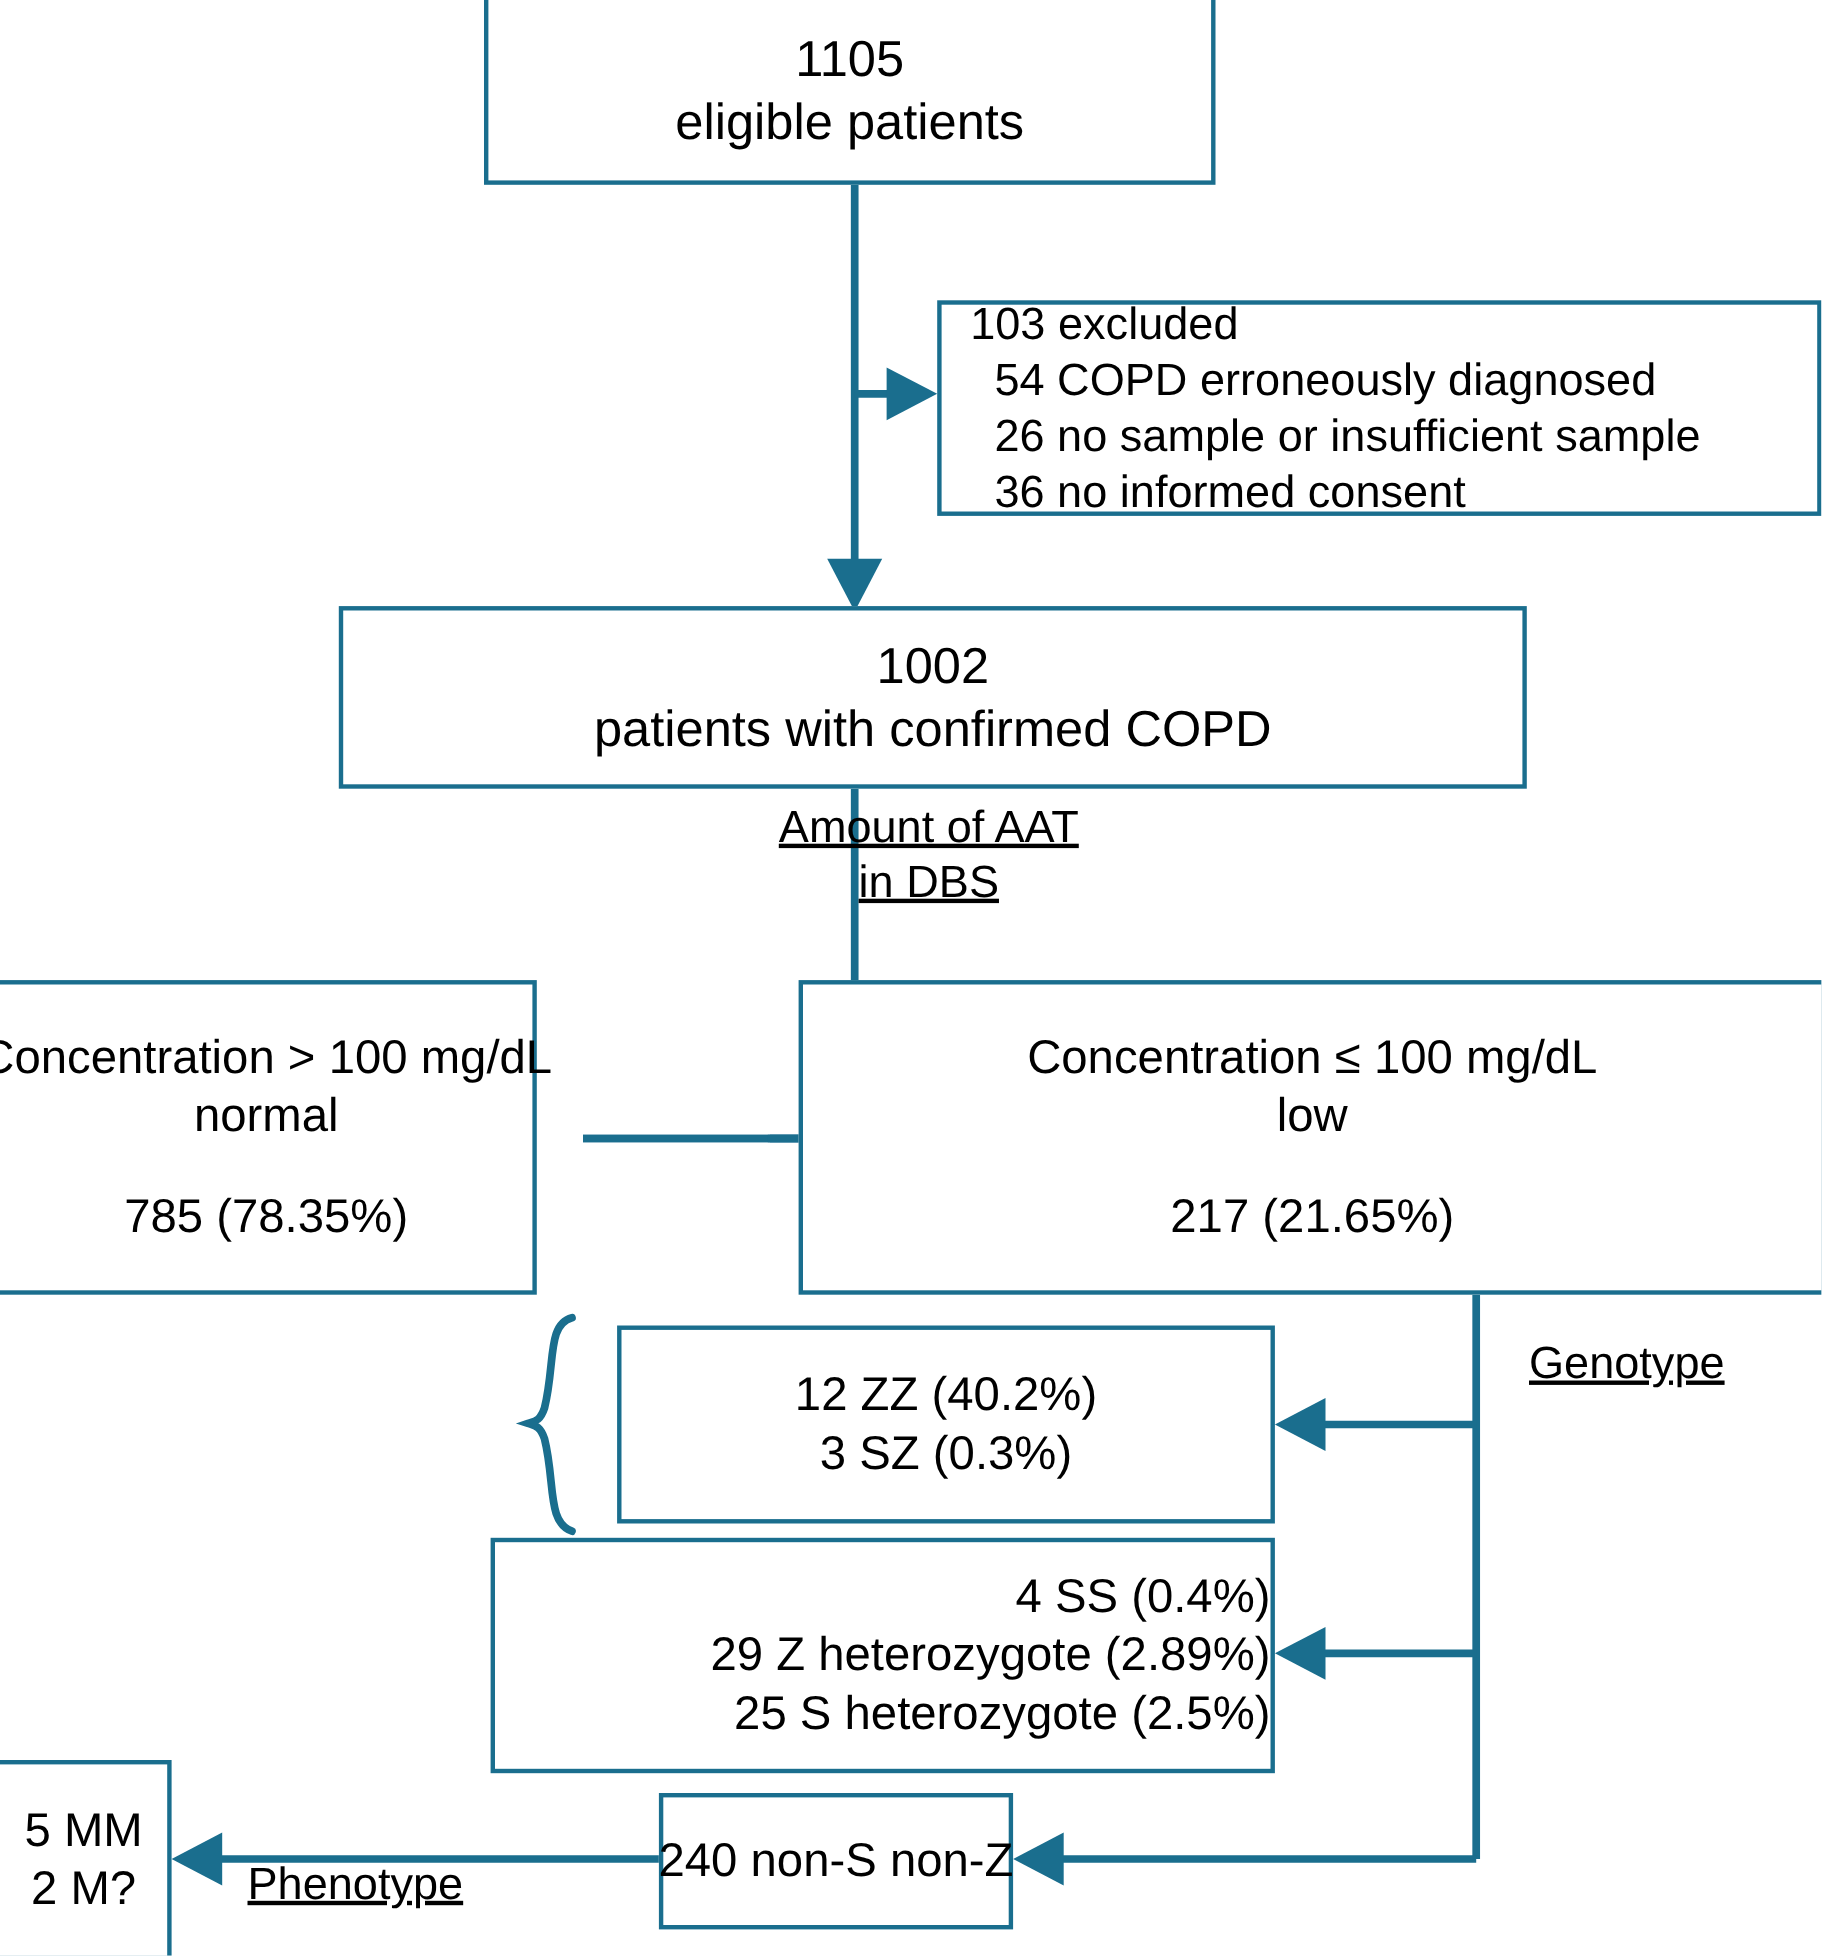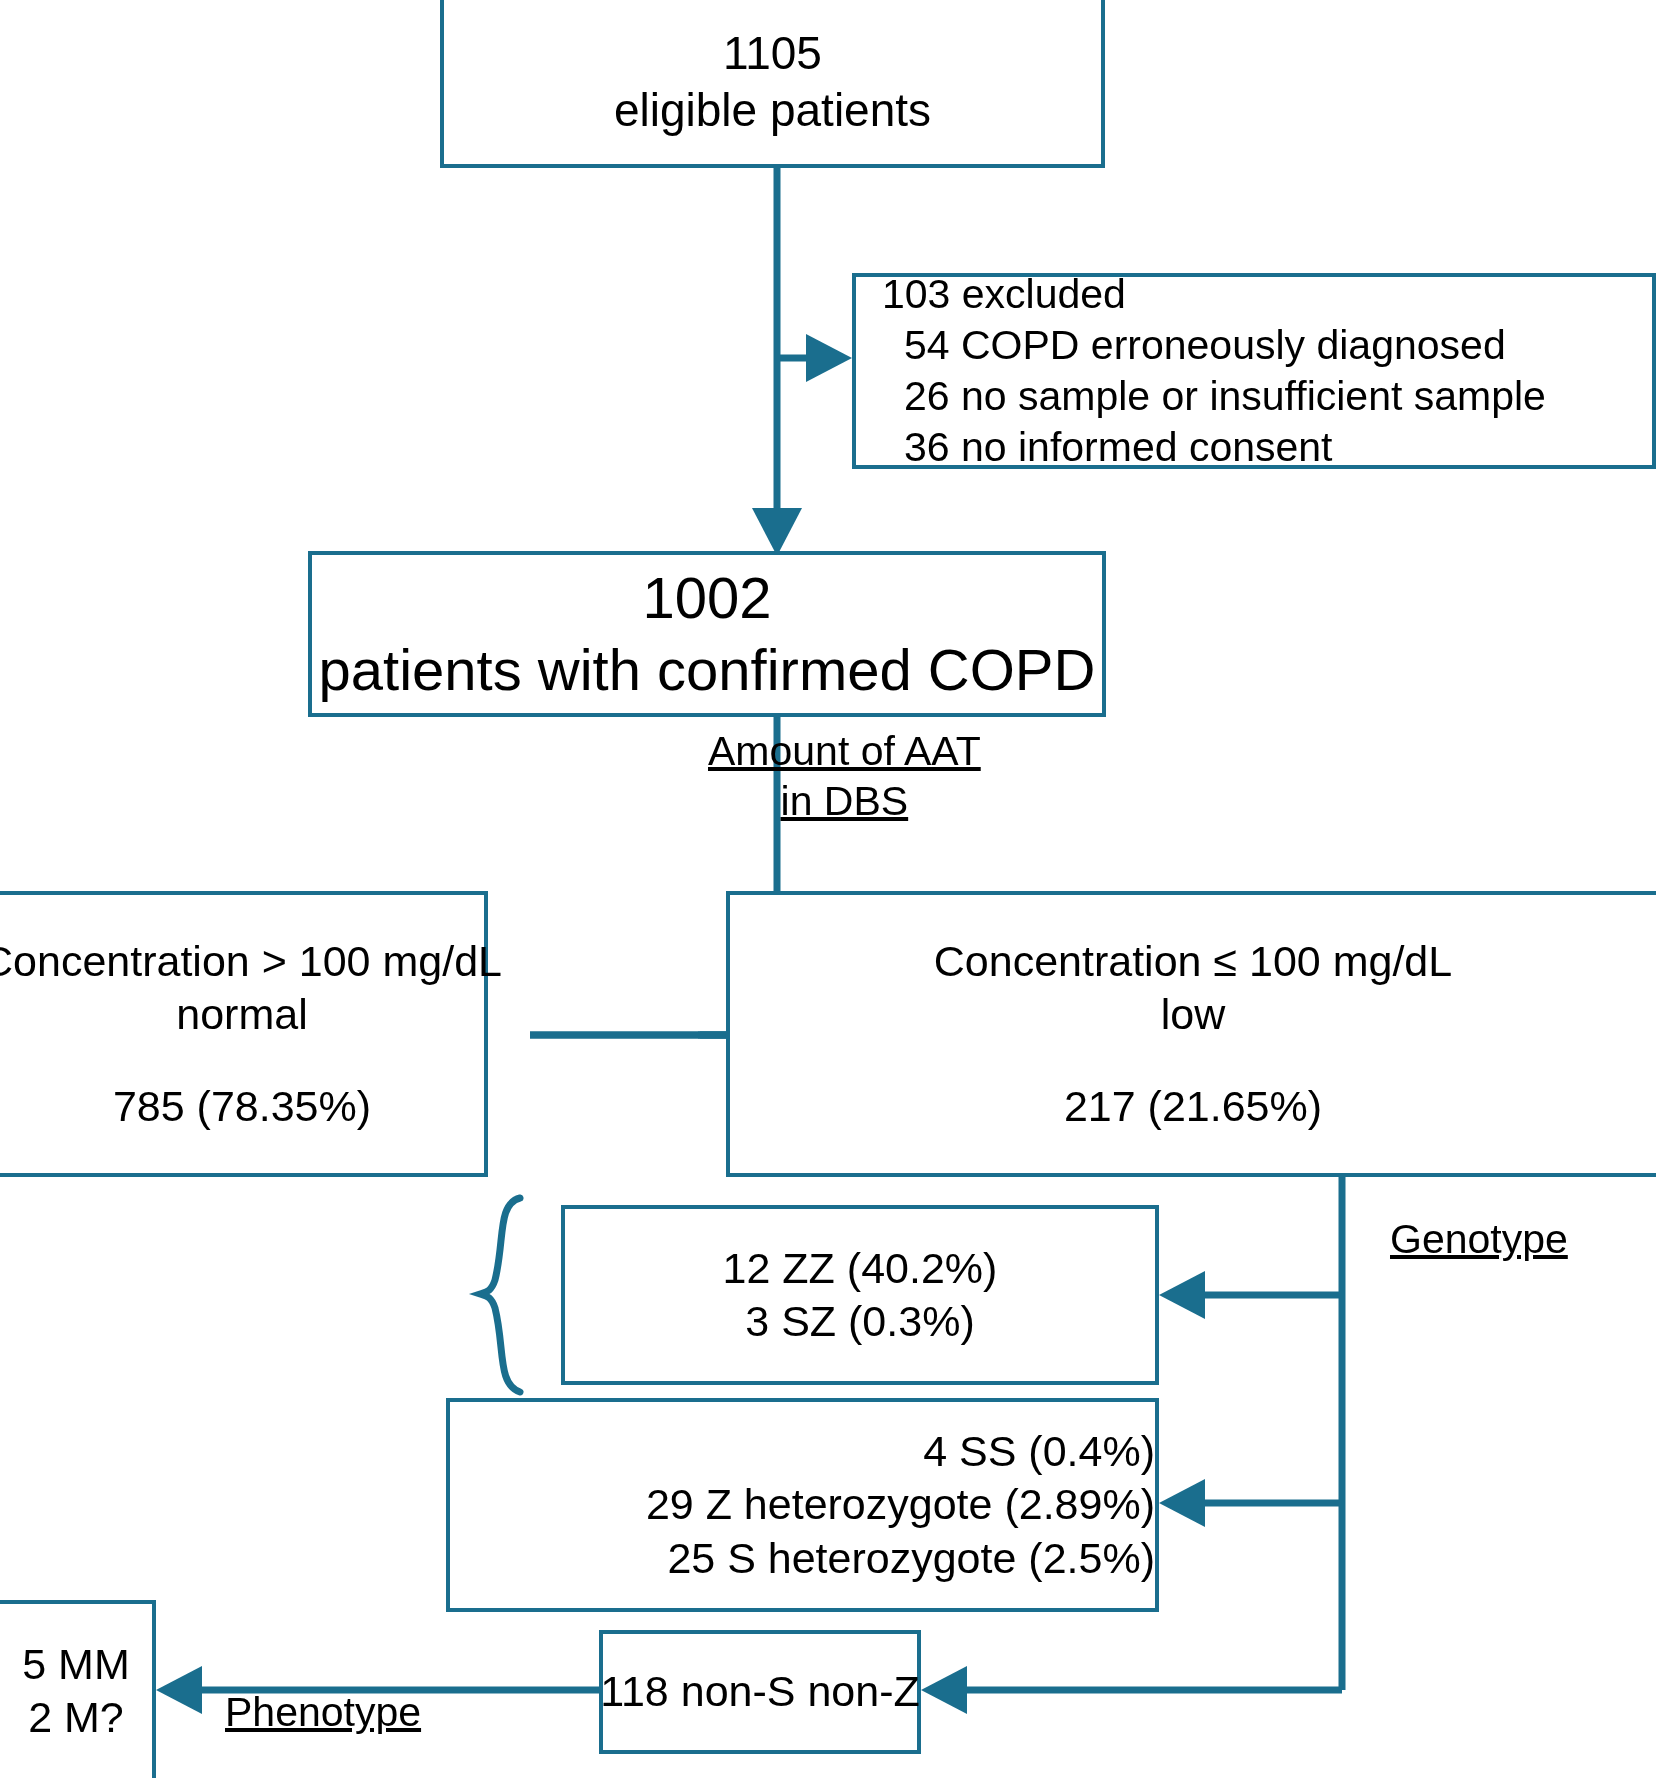--- a/index.html
+++ b/index.html
@@ -54,21 +54,21 @@
     text-align: center;
     line-height: 1.22;
     white-space: nowrap;
   }
   .label .line { display: block; }
   .underline { text-decoration: underline; text-underline-offset: 2px; }
 
   
   #node-eligible      { left: 440px;  top: -4px;   width: 665px;  height: 172px; font-size: 46px; }
   #node-excluded      { left: 852px;  top: 233px;  width: 804px;  height: 196px; font-size: 41px; }
-  #node-confirmed     { left: 308px;  top: 551px;  width: 798px;  height: 166px; font-size: 58px; }
+  #node-confirmed     { left: 308px;  top: 551px;  width: 1080px;  height: 166px; font-size: 46px; }
   #node-normal        { left: -4px;   top: 891px;  width: 492px;  height: 286px; font-size: 43px; }
   #node-low           { left: 726px;  top: 891px;  width: 934px;  height: 286px; font-size: 43px; }
   #node-severe        { left: 561px;  top: 1205px; width: 598px;  height: 180px; font-size: 43px; }
   #node-hetero        { left: 446px;  top: 1398px; width: 713px;  height: 214px; font-size: 43px; align-items: flex-end; }
   #node-nonsz         { left: 599px;  top: 1630px; width: 322px;  height: 124px; font-size: 43px; }
   #node-phenotype-res { left: -4px;   top: 1600px; width: 160px;  height: 182px; font-size: 43px; }
 
   
   #label-aat        { left: 708px;  top: 726px;  font-size: 41px; }
   #label-genotype   { left: 1354px; top: 1214px; font-size: 41px; margin-left: 36px; }
@@ -157,21 +157,21 @@
     <span class="line">3 SZ (0.3%)</span>
   </div>
 
   <div class="node" id="node-hetero">
     <span class="line">4 SS (0.4%)</span>
     <span class="line">29 Z heterozygote (2.89%)</span>
     <span class="line">25 S heterozygote (2.5%)</span>
   </div>
 
   <div class="node" id="node-nonsz">
-    <span class="line">118 non-S non-Z</span>
+    <span class="line">240 non-S non-Z</span>
   </div>
 
   <div class="node" id="node-phenotype-res">
     <span class="line">5 MM</span>
     <span class="line">2 M?</span>
   </div>
 
   <div class="label" id="label-aat">
     <span class="line underline">Amount of AAT</span>
     <span class="line underline">in DBS</span>

